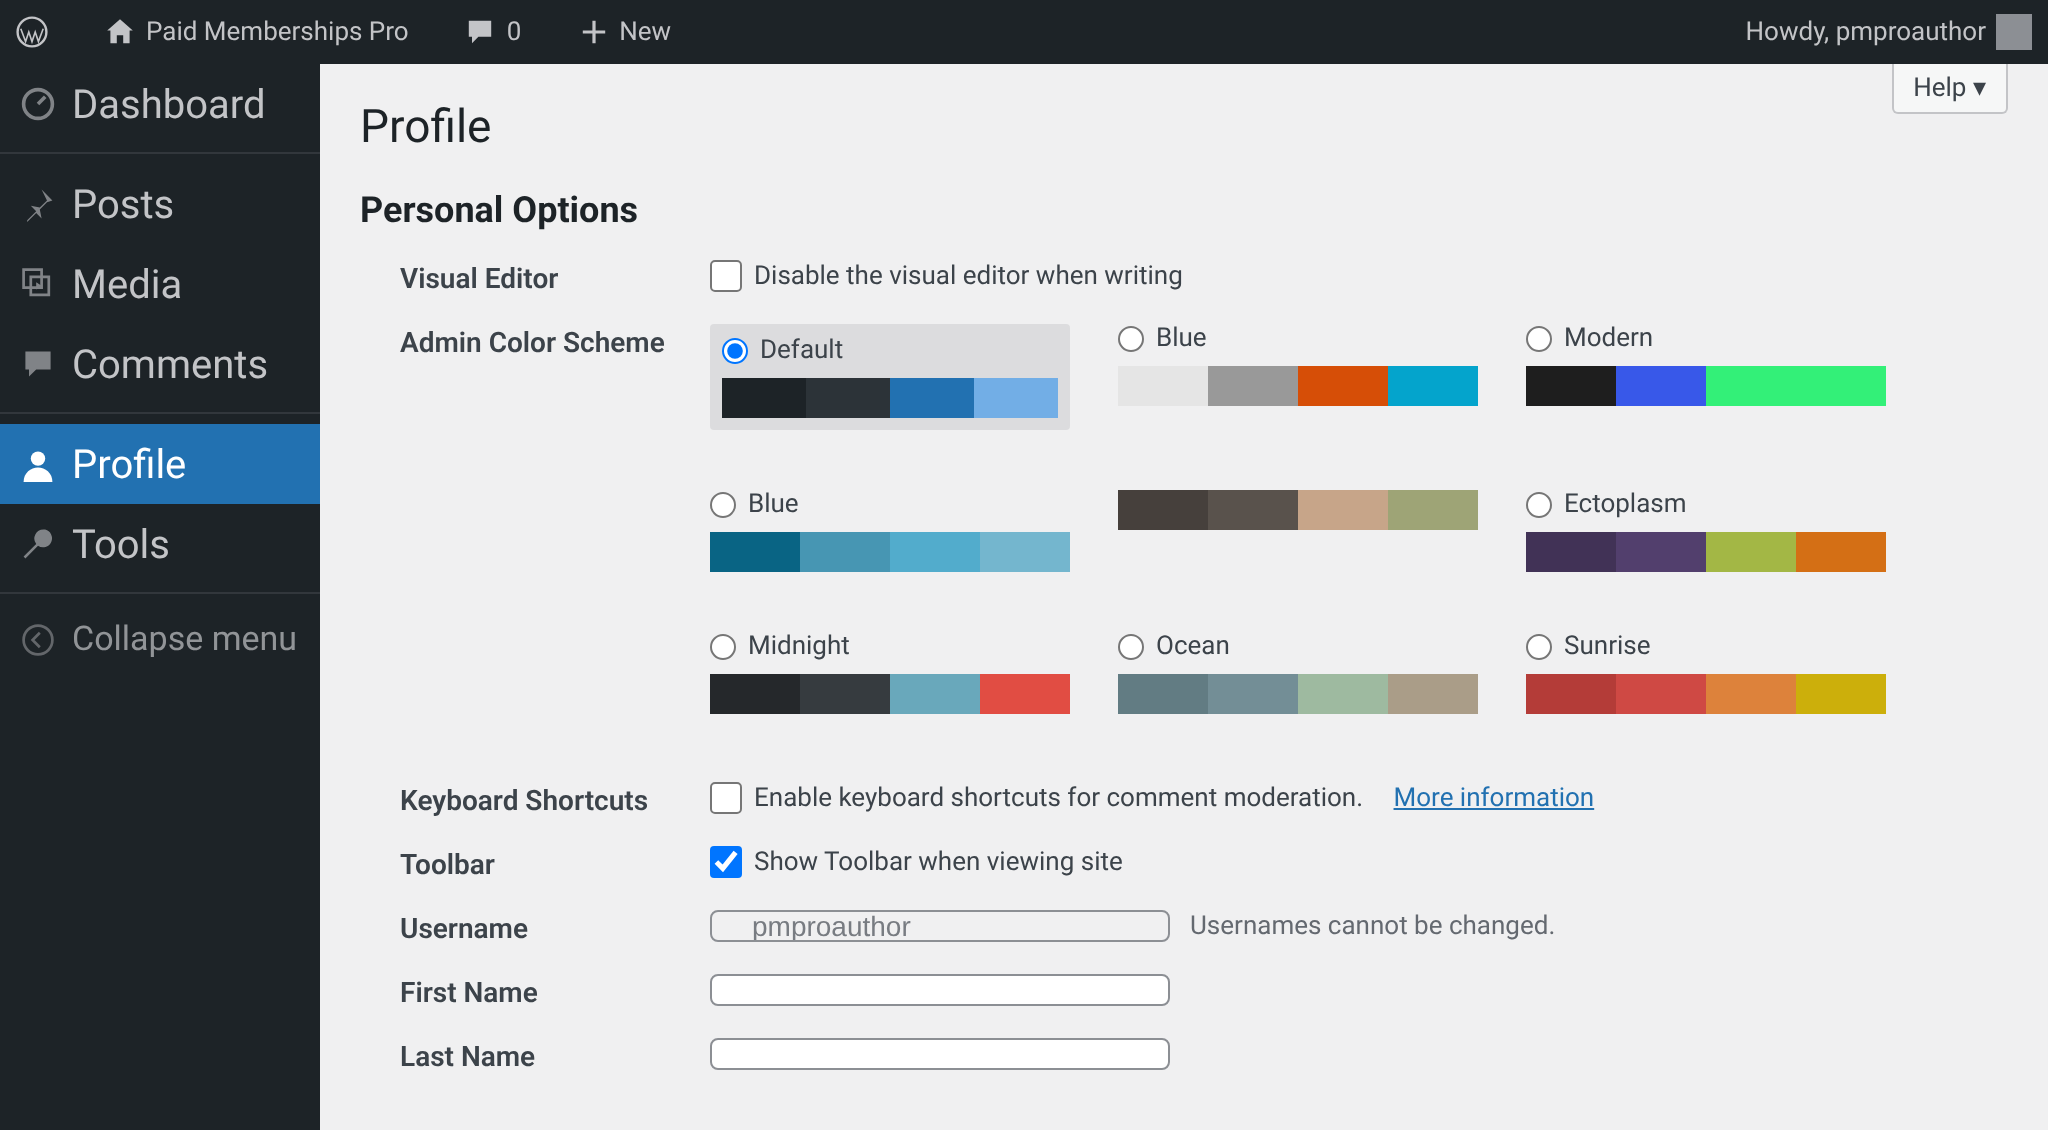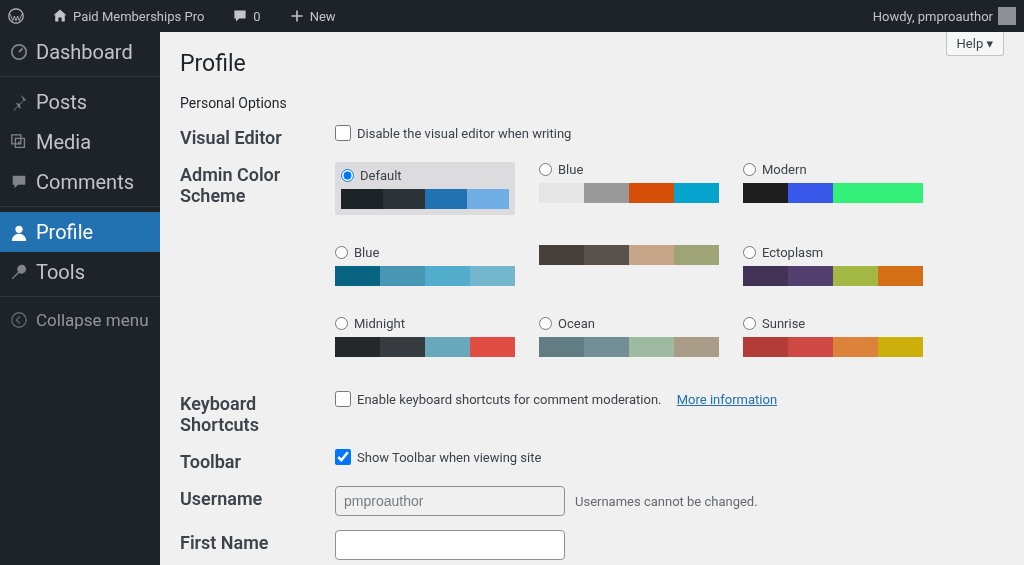--- a/index.html
+++ b/index.html
@@ -14,35 +14,35 @@
 .sidebar .menu-item { display: flex; align-items: center; gap: 8px; padding: 8px 10px; cursor: pointer; font-size: 20px; }
 .sidebar .menu-item.current { background: #2271b1; color: #fff; position: relative; }
 .sidebar .menu-item.current::after { content: ''; position: absolute; right: -8px; top: 50%; transform: translateY(-50%); border: 8px solid transparent; border-right-color: #f0f0f1; }
 .sidebar .menu-item svg { width: 18px; height: 18px; fill: currentColor; opacity: 0.6; }
 .sidebar .menu-item.current svg { opacity: 1; }
 .sidebar .separator { height: 5px; border-bottom: 1px solid #32373c; margin-bottom: 5px; }
 .sidebar .collapse { font-size: 17px; opacity: 0.7; }
 .content { flex: 1; padding: 0 20px 20px; position: relative; }
 .help-tab { position: absolute; right: 20px; top: 0; background: #f6f7f7; border: 1px solid #c3c4c7; border-top: none; padding: 4px 10px; font-size: 13px; cursor: pointer; border-radius: 0 0 3px 3px; }
 h1 { font-size: 23px; font-weight: 400; margin: 18px 0 16px; color: #1d2327; }
-h2 { font-size: 14px; font-weight: 400; margin: 18px 0 14px; color: #1d2327; }
+h2 { font-size: 18px; font-weight: 700; margin: 18px 0 14px; color: #1d2327; }
 .form-row { display: flex; align-items: flex-start; margin-bottom: 14px; }
-.form-row .label { width: 155px; flex-shrink: 0; font-weight: 600; font-size: 18px; padding-top: 2px; }
+.form-row .label { width: 155px; flex-shrink: 0; font-weight: 600; font-size: 14px; padding-top: 2px; margin-left: 20px; }
 .form-row .field { flex: 1; }
 .checkbox-line { display: flex; align-items: center; gap: 6px; font-size: 13px; }
 .checkbox-line input[type=checkbox] { width: 16px; height: 16px; cursor: pointer; }
 .checkbox-line a { color: #2271b1; text-decoration: underline; }
 .color-grid { display: flex; flex-wrap: wrap; gap: 16px; }
 .color-option { width: 180px; margin-bottom: 14px; margin-right: 8px; }
 .color-option.selected { background: #dcdcde; padding: 6px; border-radius: 2px; }
 .color-option .radio-line { display: flex; align-items: center; gap: 6px; margin-bottom: 6px; font-size: 13px; }
 .color-option input[type=radio] { cursor: pointer; }
 .color-swatches { display: flex; height: 20px; }
 .color-swatches span { flex: 1; }
-.text-input { width: 230px; height: 30px; padding: 0 8px; border: 1px solid #8c8f94; border-radius: 4px; font-size: 14px; background: #fff; }
+.text-input { width: 230px; height: 16px; padding: 0 20px; border: 1px solid #8c8f94; border-radius: 4px; font-size: 14px; background: #fff; }
 .text-input[disabled] { background: #f0f0f1; color: #787c82; }
 .field-note { font-size: 13px; color: #646970; margin-left: 10px; }
 .inline-field { display: flex; align-items: center; }
 </style>
 </head>
 <body>
 
 <div class="adminbar">
   <div class="left">
     <span class="item">

